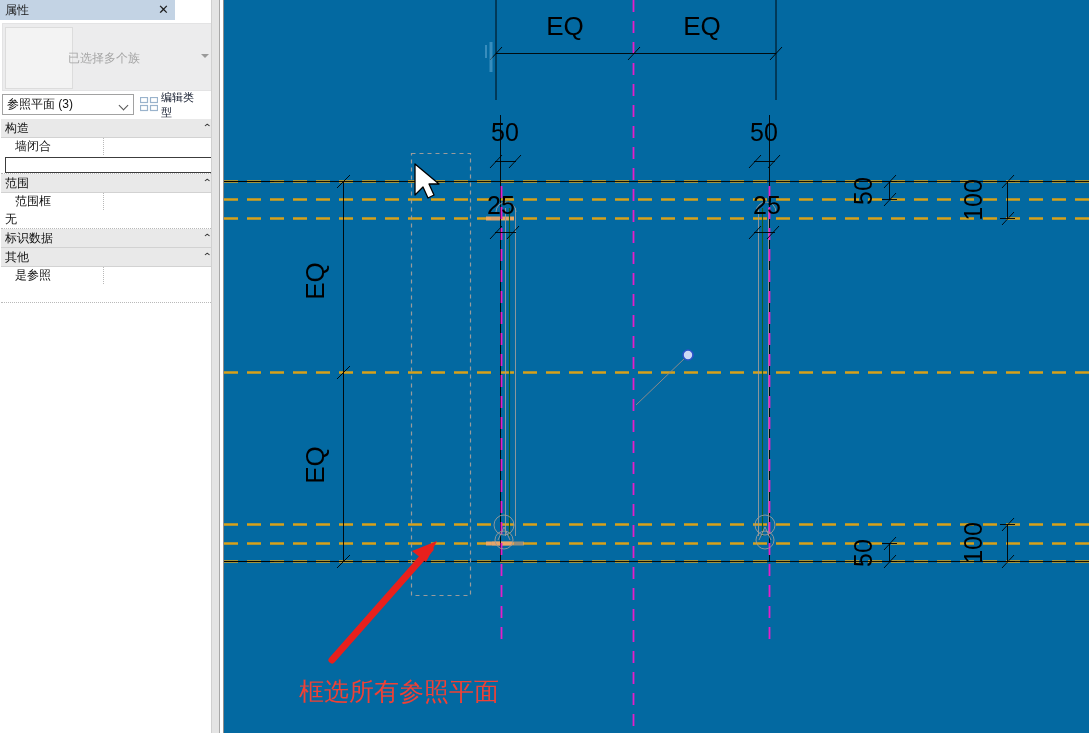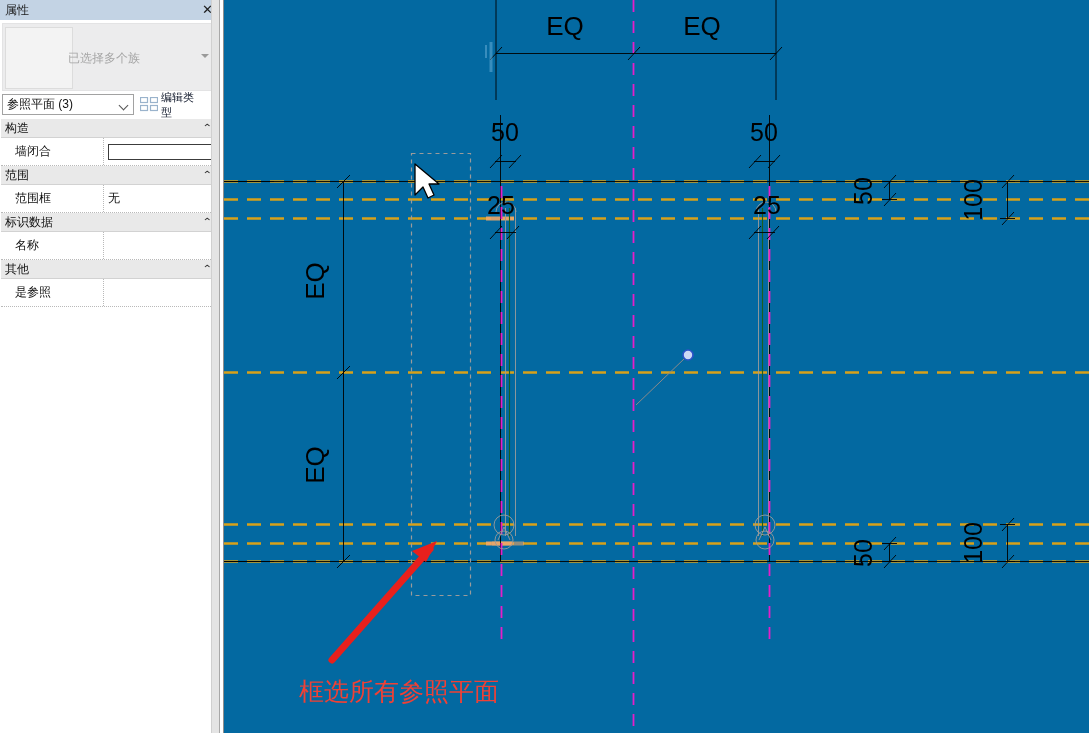--- a/index.html
+++ b/index.html
@@ -18,21 +18,21 @@
 
   
   #props-panel {
     position: absolute;
     left: 0; top: 0;
     width: 219px; height: 733px;
     background: #ffffff;
   }
   #props-titlebar {
     position: absolute; left: 0; top: 0;
-    width: 219px; height: 20px;
+    width: 175px; height: 20px;
     background: #c3d3e4;
     display: flex; align-items: center;
   }
   #props-title {
     font-size: 12px; color: #1b1b1b;
     margin-left: 5px; line-height: 20px;
   }
   #props-close {
     position: absolute; right: 6px; top: 1px;
     font-size: 13px; font-weight: bold; color: #1b1b1b;
@@ -114,24 +114,25 @@
   }
   .p-group-label {
     font-size: 12px; color: #111; margin-left: 4px;
   }
   .p-chev {
     position: absolute; right: 6px; top: 4px;
     font-size: 10px; color: #333; line-height: 10px;
     transform: scaleX(1.25);
   }
   .p-row {
-    height: 28px;
+    height: 36px;
     display: flex; align-items: stretch;
     border-bottom: 1px dotted #b9b9b9;
     background: #ffffff;
+    flex-direction: column;
   }
   .p-name {
     width: 103px;
     border-right: 1px dotted #b9b9b9;
     font-size: 12px; color: #111;
     display: flex; align-items: center;
     padding-left: 14px;
   }
   .p-val {
     flex: 1;
@@ -254,26 +255,20 @@
         <div class="p-row">
           <div class="p-name">范围框</div>
           <div class="p-val">
             <span>无</span>
           </div>
         </div>
         <div class="p-group">
           <span class="p-group-label">标识数据</span>
           <span class="p-chev">⌃</span>
         </div>
-        <div class="p-row">
-          <div class="p-name">名称</div>
-          <div class="p-val">
-            <span></span>
-          </div>
-        </div>
         <div class="p-group">
           <span class="p-group-label">其他</span>
           <span class="p-chev">⌃</span>
         </div>
         <div class="p-row">
           <div class="p-name">是参照</div>
           <div class="p-val">
             <span></span>
           </div>
         </div>

